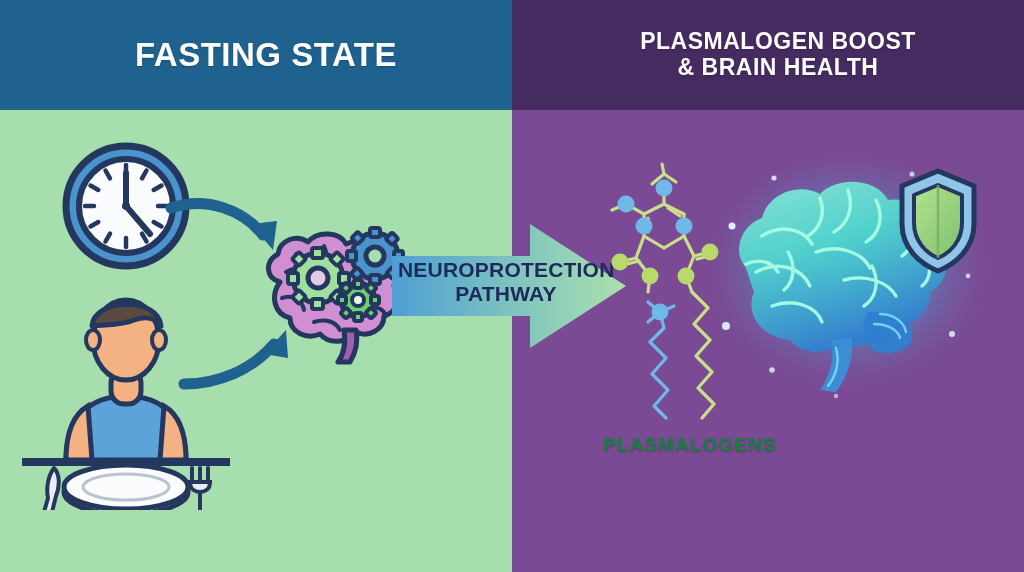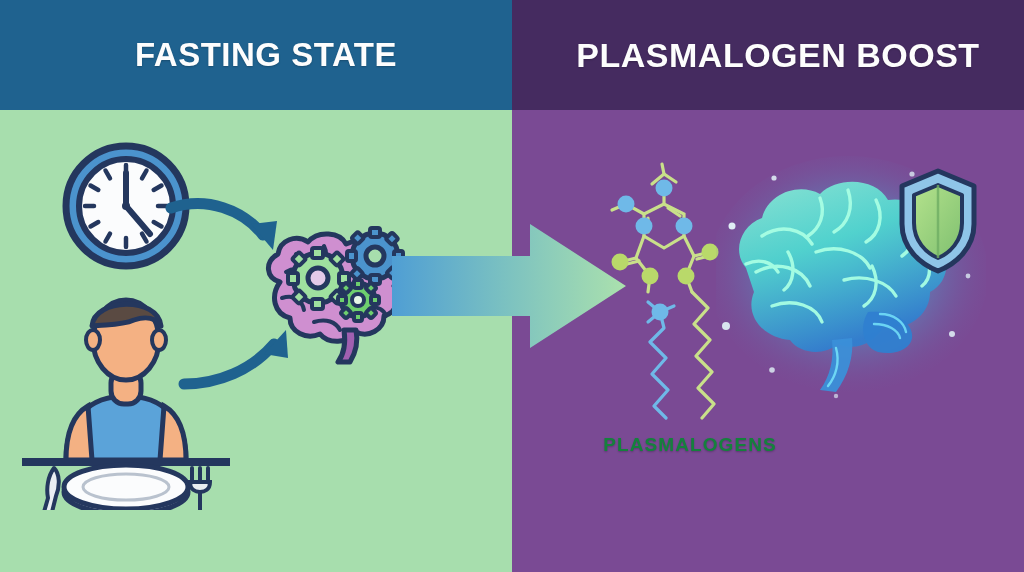--- a/index.html
+++ b/index.html
@@ -44,21 +44,21 @@
   #header-left  { left: 0;   background: #1f628f; }
   #header-right { left: 512px; background: #452b60; }
   .header-title {
     color: #fdfdfd;
     font-weight: bold;
     letter-spacing: 0.5px;
     line-height: 1.12;
     text-shadow: 0 1px 2px rgba(0,0,0,0.22);
   }
   #header-left .header-title  { font-size: 33px; }
-  #header-right .header-title { font-size: 34px; padding: 0 14px; }
+  #header-right .header-title { font-size: 23px; padding: 0 14px; }
 
   
   .art {
     position: absolute;
   }
 
   
   #pathway-label {
     position: absolute;
     left: 398px;
@@ -95,20 +95,21 @@
   <div class="panel" id="panel-left"></div>
   <div class="panel" id="panel-right"></div>
 
   <div class="header-band" id="header-left">
     <div class="header-title">FASTING STATE</div>
   </div>
 
   <div class="header-band" id="header-right">
     <div class="header-title">
       <div>PLASMALOGEN BOOST</div>
+      <div>&amp; BRAIN HEALTH</div>
     </div>
   </div>
 
   <svg class="art" style="left:62px; top:142px;" width="128" height="128" viewBox="0 0 128 128">
     <circle cx="64" cy="64" r="60" fill="#4b93cd" stroke="#24375e" stroke-width="7"></circle>
     <circle cx="64" cy="64" r="47" fill="#fbfcfd" stroke="#24375e" stroke-width="6"></circle>
     <g stroke="#24375e" stroke-width="4.5" stroke-linecap="round">
       <line x1="64" y1="23" x2="64" y2="32"></line>
       <line x1="84.5" y1="28.5" x2="80" y2="36.3"></line>
       <line x1="99.5" y1="43.5" x2="91.7" y2="48"></line>
@@ -241,20 +242,24 @@
     <defs>
       <linearGradient id="arrowGrad" x1="0" y1="0" x2="1" y2="0">
         <stop offset="0%" stop-color="#4f9ed4"></stop>
         <stop offset="45%" stop-color="#78bfc2"></stop>
         <stop offset="100%" stop-color="#abe1ad"></stop>
       </linearGradient>
     </defs>
     <path d="M0 34 L 138 34 L 138 2 L 234 64 L 138 126 L 138 94 L 0 94 Z" fill="url(#arrowGrad)"></path>
   </svg>
 
+  <div id="pathway-label">
+    <div>NEUROPROTECTION</div>
+    <div>PATHWAY</div>
+  </div>
 
   <svg class="art" style="left:598px; top:162px;" width="170" height="258" viewBox="0 0 170 258">
     <g stroke="#c9e08a" stroke-width="3.2" fill="none" stroke-linecap="round">
 
       <path d="M54 22 L 66 12 L 78 20"></path>
       <path d="M66 12 L 64 2"></path>
       <path d="M66 26 L 66 42"></path>
 
       <path d="M66 42 L 46 52 L 46 74 L 66 86 L 86 74 L 86 52 Z"></path>
       <path d="M50 56 L 50 70"></path>

